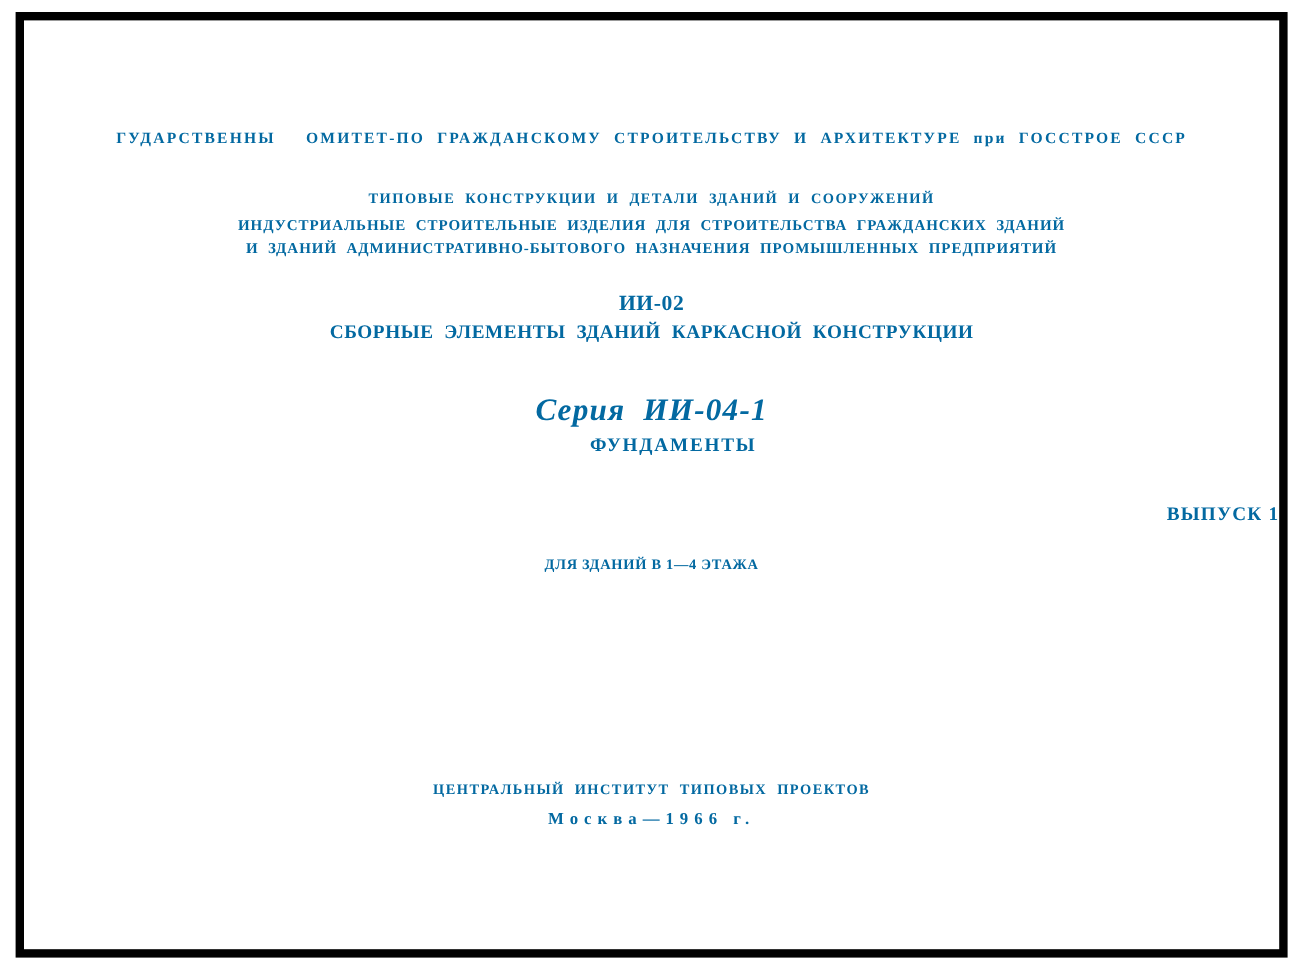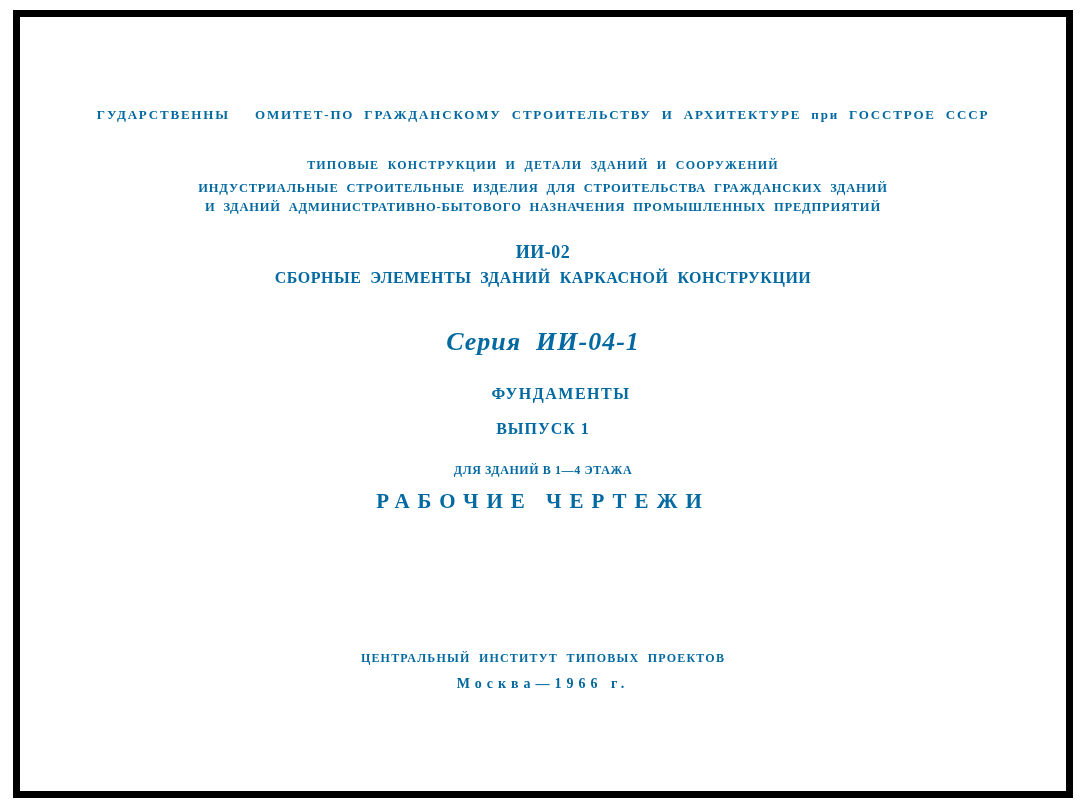--- a/index.html
+++ b/index.html
@@ -35,22 +35,22 @@
     font-weight: bold;
     white-space: pre-wrap;
   }
   .committee   { top: 90px;  font-size: 13px; letter-spacing: 1.8px; }
   .subtitle1   { top: 141px; font-size: 12px; letter-spacing: 1.2px; }
   .category1   { top: 164px; font-size: 12.5px; letter-spacing: 0.8px; }
   .category2   { top: 183px; font-size: 12.5px; letter-spacing: 0.8px; }
   .code        { top: 225px; font-size: 18px; letter-spacing: 0.5px; }
   .main-title  { top: 252px; font-size: 16px; letter-spacing: 0.5px; }
   .series      { top: 310px; font-size: 26px; letter-spacing: 1px; font-style: italic; }
-  .section     { top: 368px; font-size: 16px; letter-spacing: 1.5px; padding-left: 36px; }
-  .issue       { top: 403px; font-size: 16px; letter-spacing: 1px; }
+  .section     { top: 346px; font-size: 16px; letter-spacing: 1.5px; padding-left: 36px; }
+  .issue       { top: 403px; font-size: 16px; letter-spacing: 1px; text-align: right; }
   .issue-desc1 { top: 430px; font-size: 12px; letter-spacing: 0.6px; }
   .issue-desc2 { top: 446px; font-size: 12px; letter-spacing: 0.6px; }
   .doc-type    { top: 472px; font-size: 21px; letter-spacing: 8px; }
   .publisher   { top: 634px; font-size: 12px; letter-spacing: 1.2px; }
   .imprint     { top: 659px; font-size: 14px; letter-spacing: 5px; }
 </style>
 </head>
 <body>
 
 <div class="page">
@@ -70,20 +70,19 @@
 
     <div class="line series">Серия  ИИ-04-1</div>
 
     <div class="line section">ФУНДАМЕНТЫ</div>
 
     <div class="line issue">ВЫПУСК 1</div>
 
 
     <div class="line issue-desc2">ДЛЯ ЗДАНИЙ В 1—4 ЭТАЖА</div>
 
-    <div class="line doc-type">РАБОЧИЕ ЧЕРТЕЖИ</div>
 
     <div class="line publisher">ЦЕНТРАЛЬНЫЙ  ИНСТИТУТ  ТИПОВЫХ  ПРОЕКТОВ</div>
 
     <div class="line imprint">Москва—1966 г.</div>
 
   </div>
 </div>
 
 </body></html>

